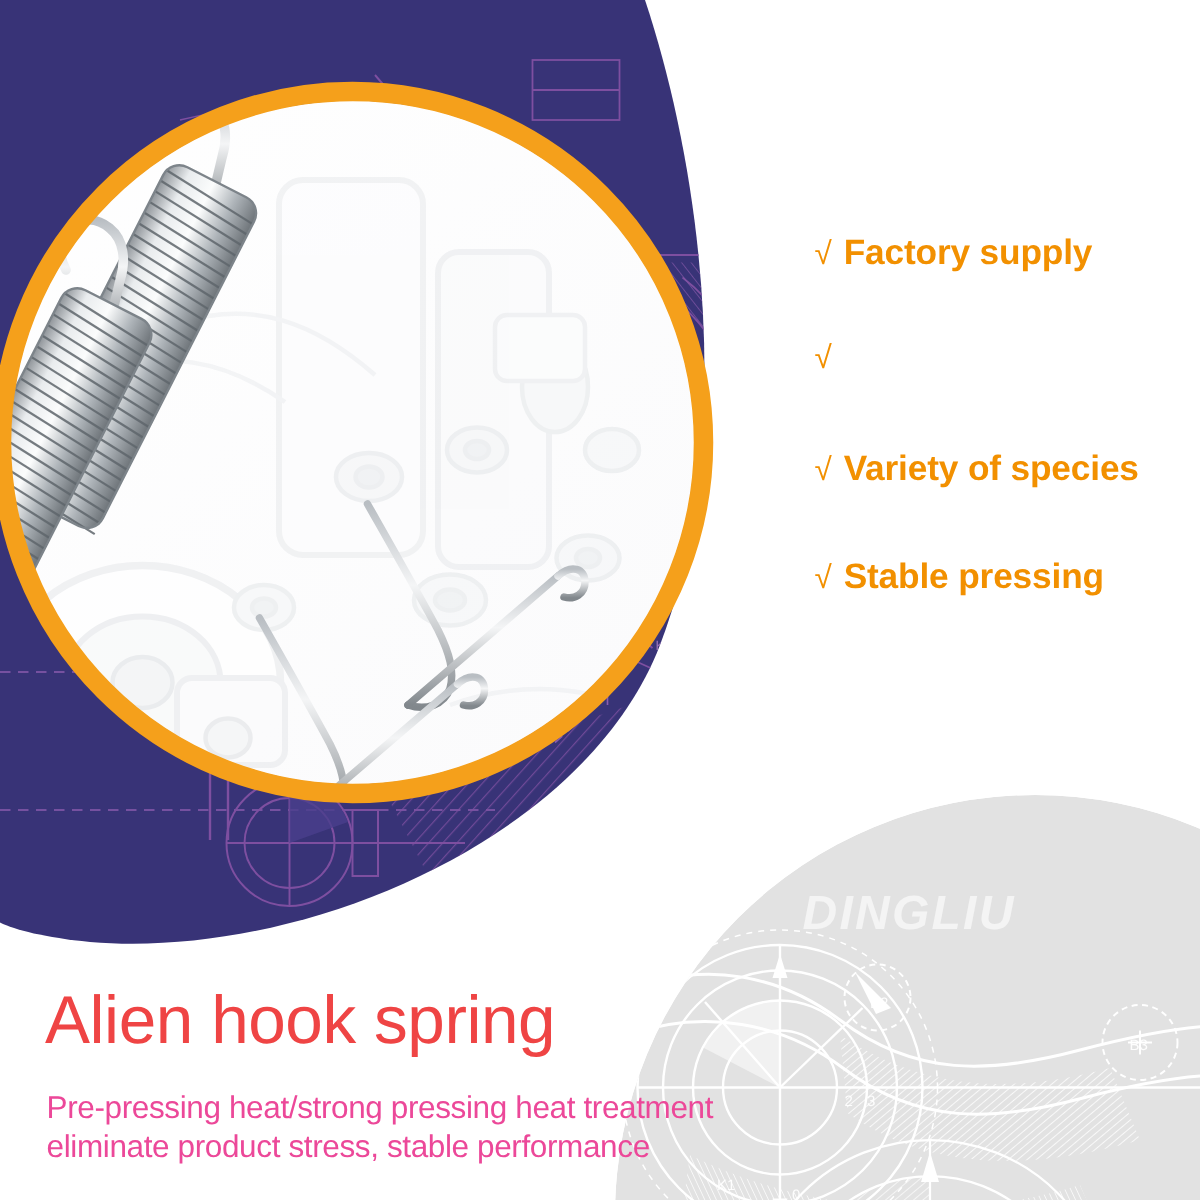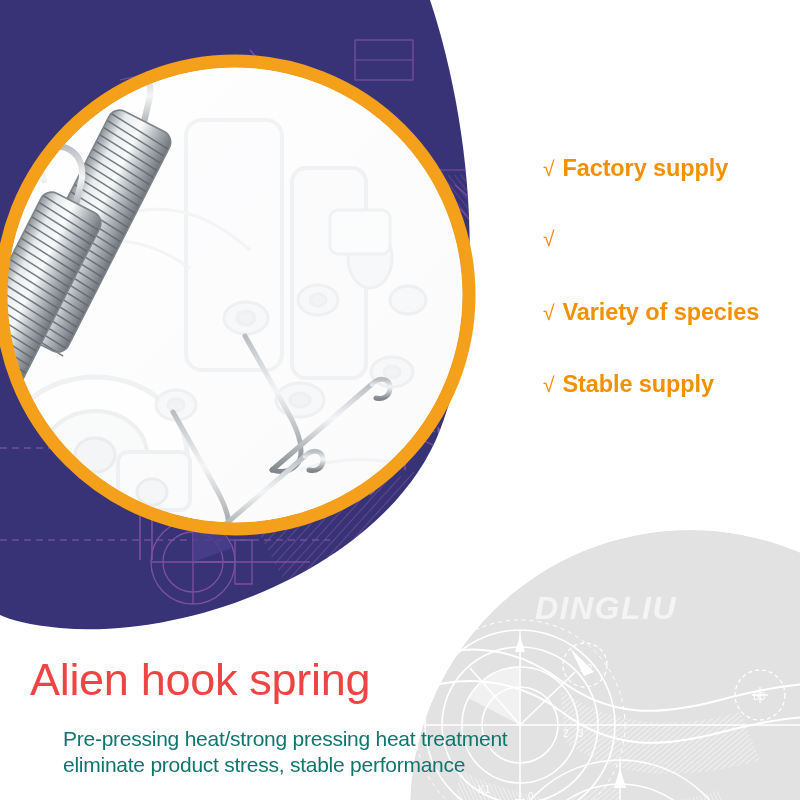--- a/index.html
+++ b/index.html
@@ -52,24 +52,23 @@
     font-weight:300;
     color:#ef4444;
     letter-spacing:-0.3px;
     white-space:nowrap;
   }
   #product-desc {
     position:absolute;
     left:31px; top:726px;
     font-size:21px;
     line-height:25.5px;
-    color:#0f766e;
+    color:#ec4899;
     letter-spacing:-0.25px;
     white-space:pre-line;
-    margin-left:32px;
   }
 
   
   #watermark-text {
     position:absolute;
     left:535px; top:590px;
     font-size:32px;
     font-style:italic;
     font-weight:bold;
     color:#f4f4f4;
@@ -420,21 +419,21 @@
     </div>
     <div class="feature-item">
       <span class="feature-check">√</span>
     </div>
     <div class="feature-item">
       <span class="feature-check">√</span>
       <span>Variety of species</span>
     </div>
     <div class="feature-item">
       <span class="feature-check">√</span>
-      <span>Stable supply</span>
+      <span>Stable pressing</span>
     </div>
   </div>
 
   <div id="product-title">Alien hook spring</div>
   <div id="product-desc">Pre-pressing heat/strong pressing heat treatment
 eliminate product stress, stable performance</div>
 
 </div>
 
 </body></html>

